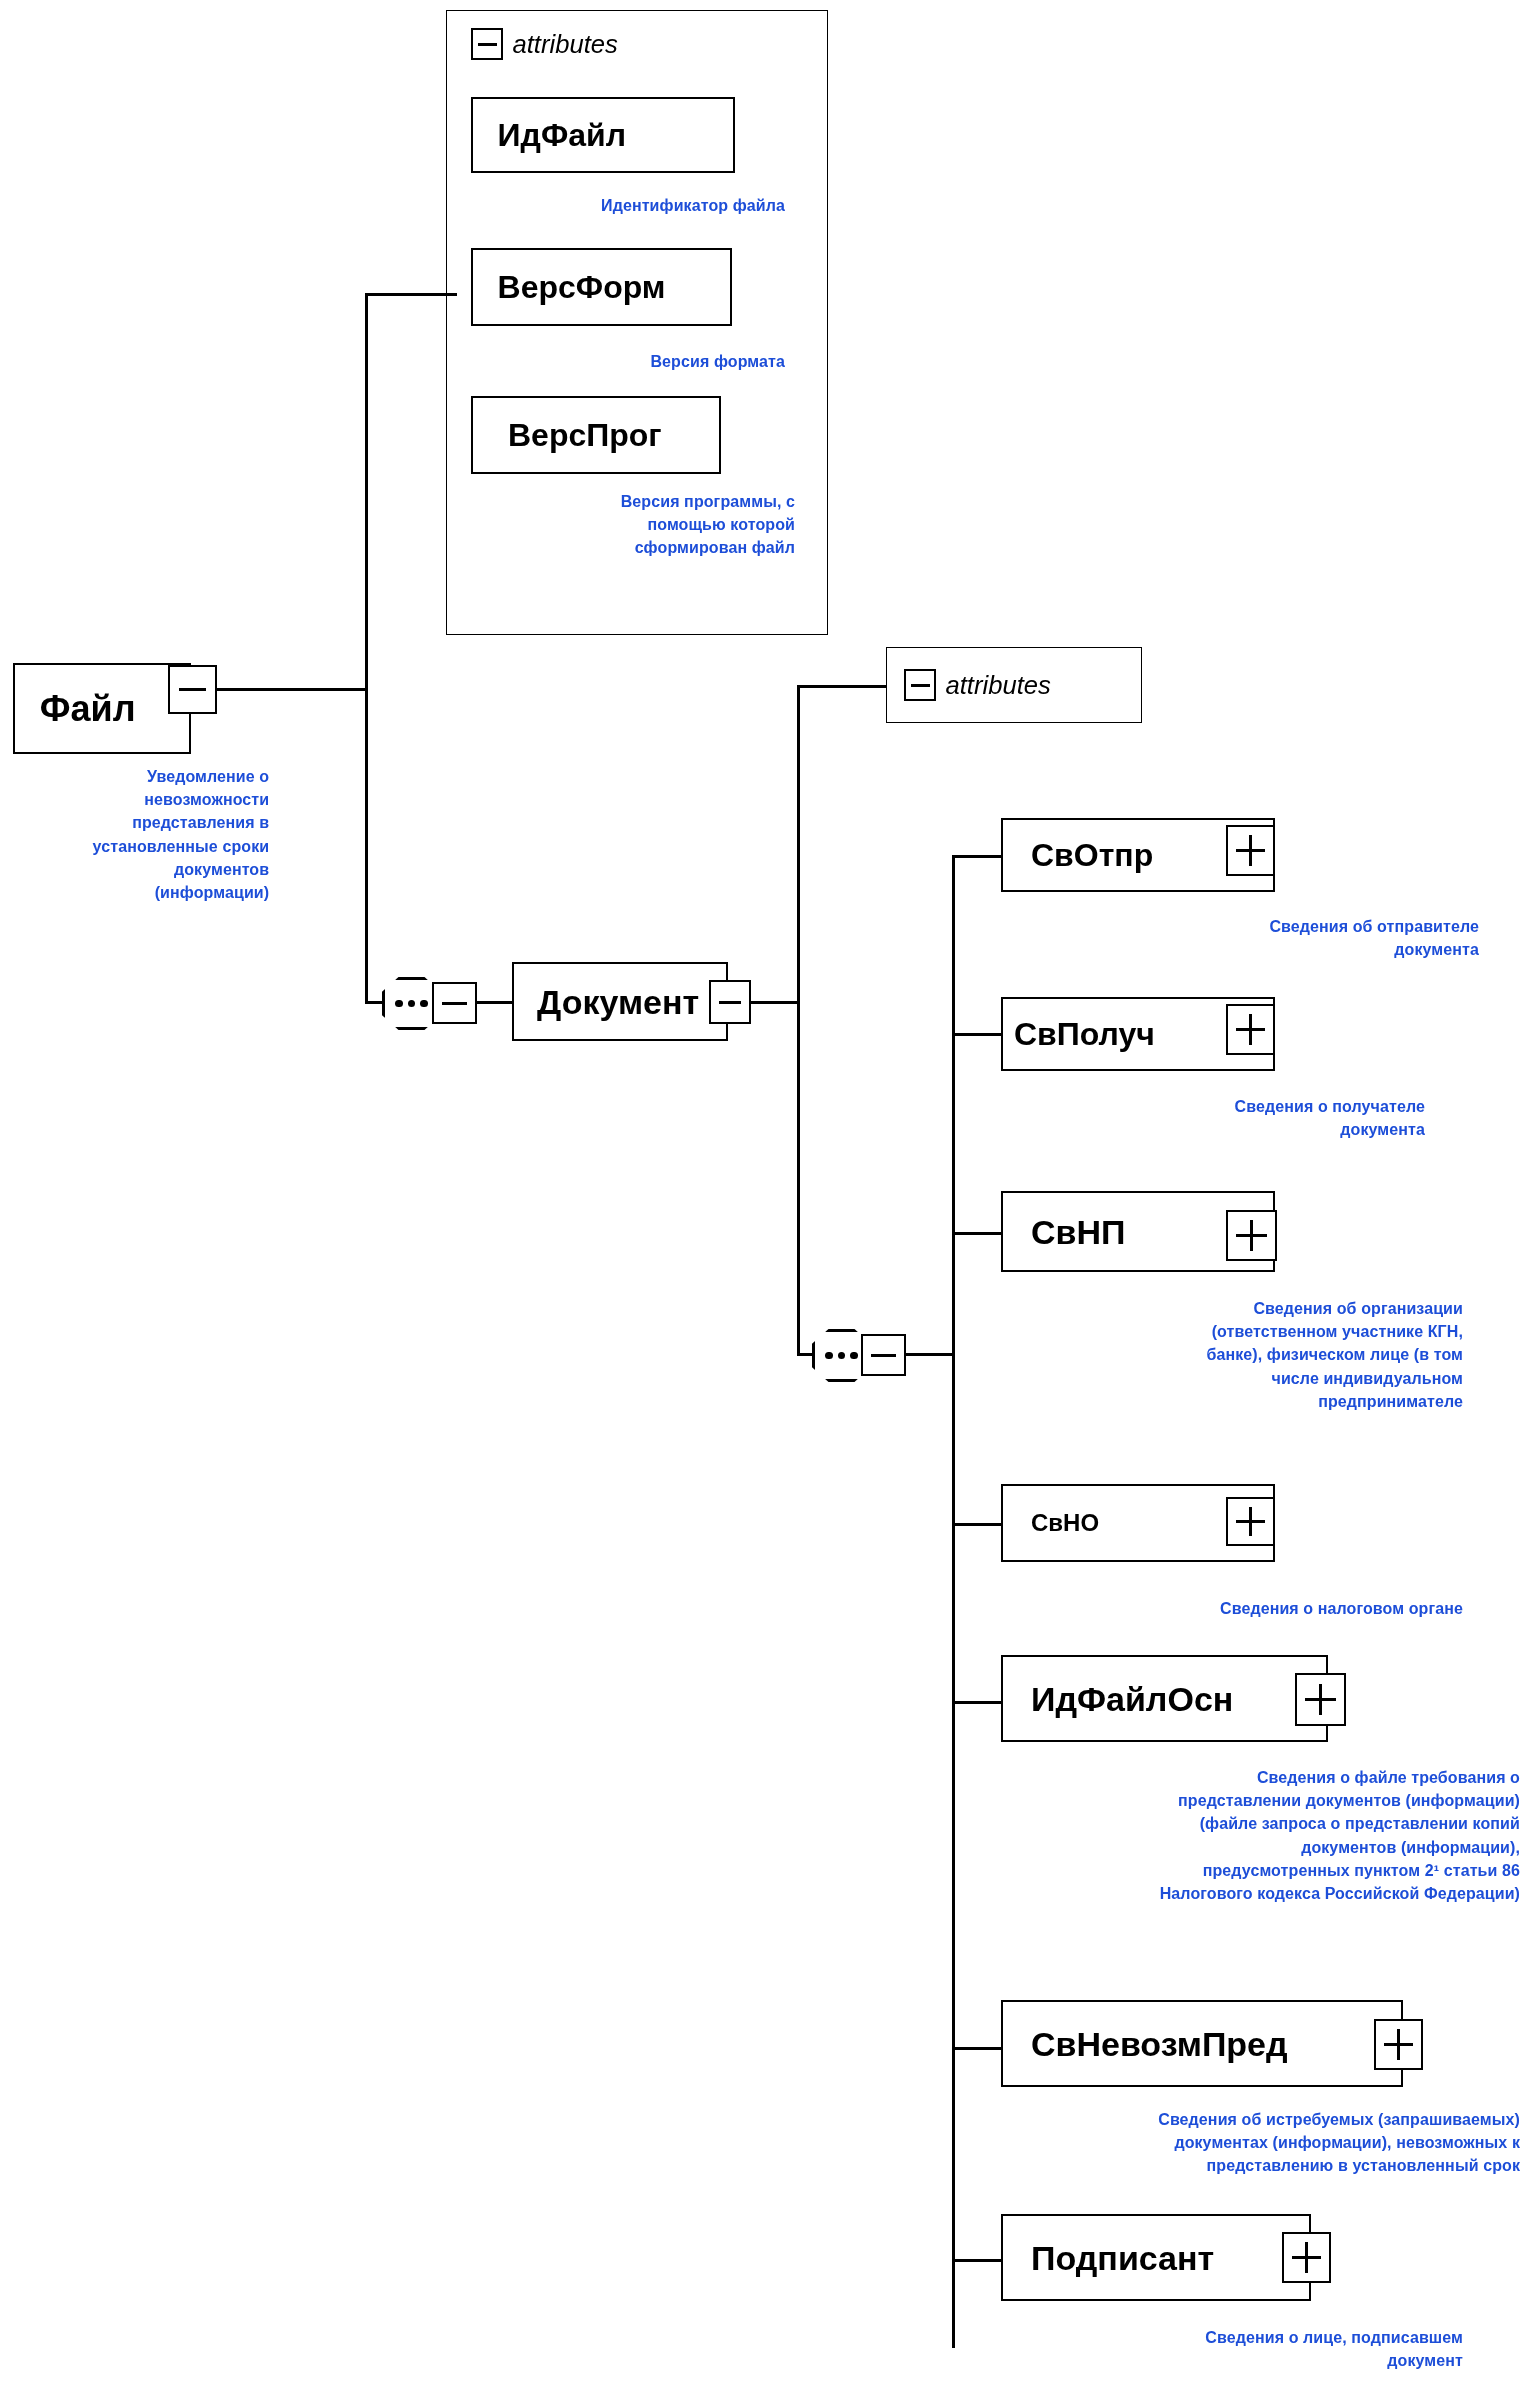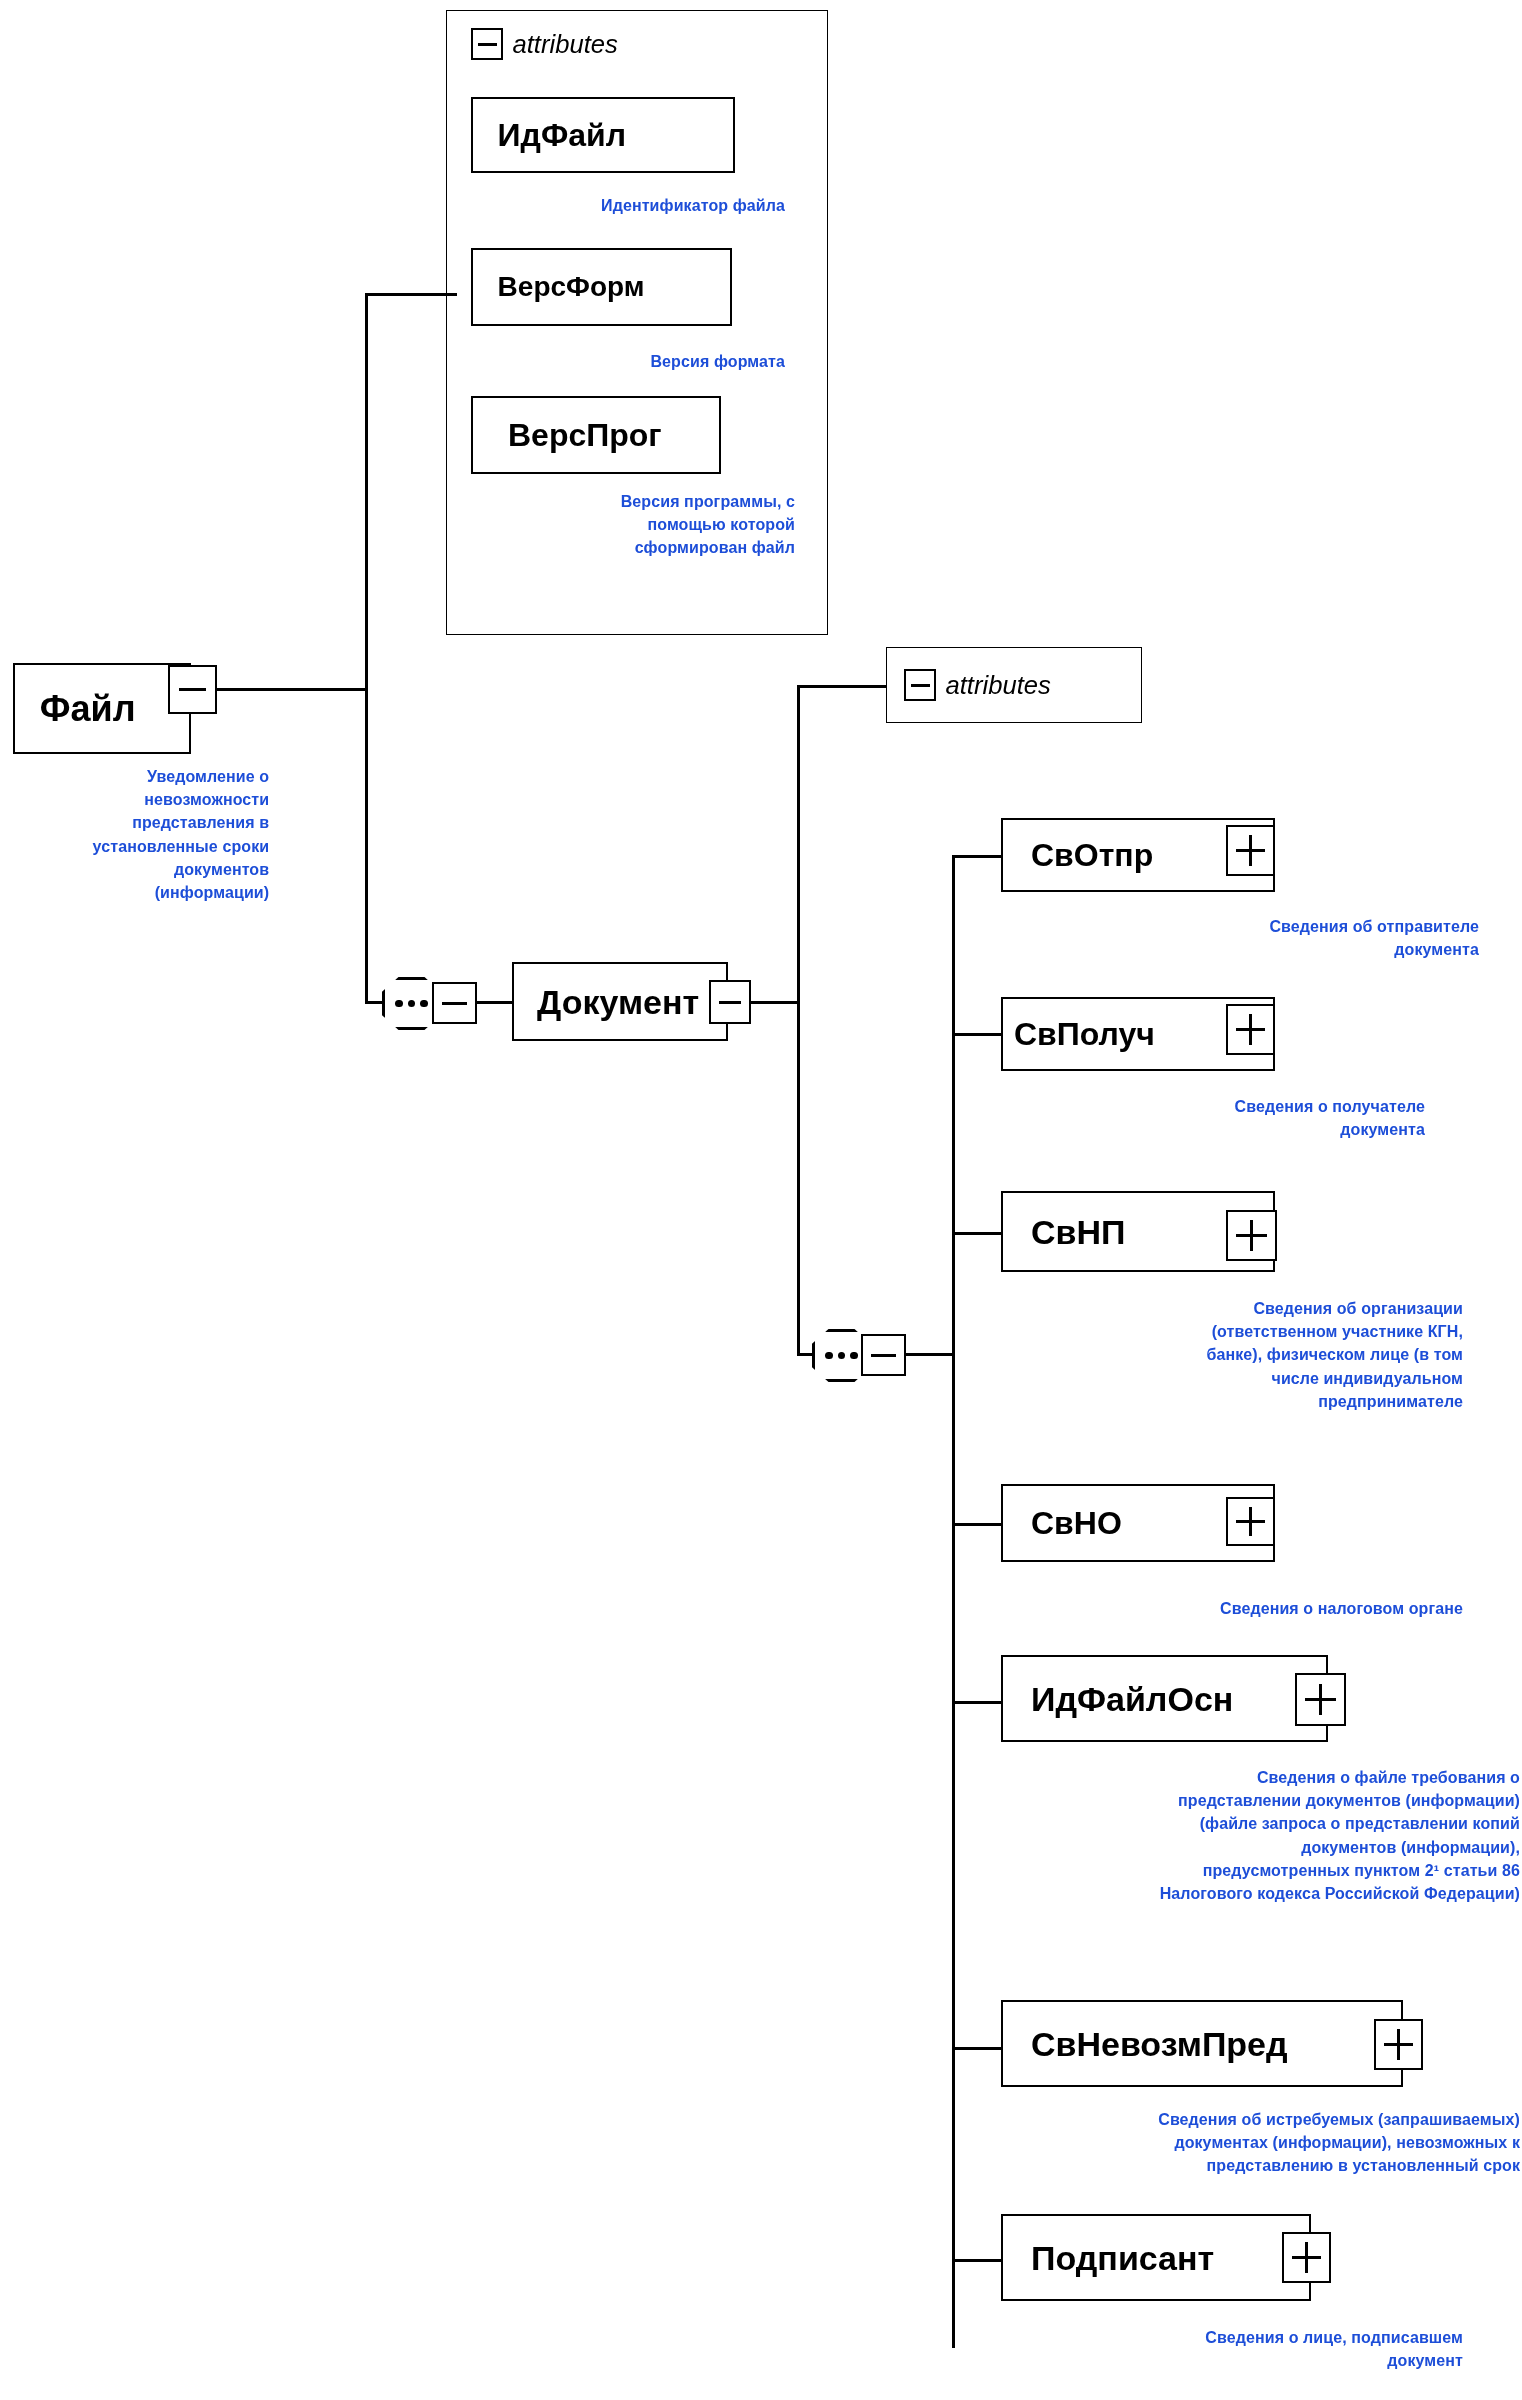--- a/index.html
+++ b/index.html
@@ -177,21 +177,21 @@
       </span>
     <span class="word">attributes</span>
   </div>
 
   <div class="node" style="left:471px; top:97px; width:264px; height:76px; padding-left:24.6px;">
     <span class="label" style="font-size:32px;">ИдФайл</span>
   </div>
   <div class="desc" style="left:473px; top:194px; width:312px;">Идентификатор файла</div>
 
   <div class="node" style="left:471px; top:248px; width:261px; height:78px; padding-left:24.6px;">
-    <span class="label" style="font-size:28px;">ВерсФорм</span>
+    <span class="label" style="font-size:32px;">ВерсФорм</span>
   </div>
   <div class="desc" style="left:473px; top:350px; width:312px;">Версия формата</div>
 
   <div class="node" style="left:471px; top:396px; width:250px; height:78px; padding-left:35px;">
     <span class="label" style="font-size:32px;">ВерсПрог</span>
   </div>
   <div class="desc" style="left:473px; top:490px; width:322px;">Версия программы, с
 помощью которой
 сформирован файл</div>
 
@@ -294,21 +294,21 @@
     <span class="glyph"></span>
   </div>
   <div class="desc" style="left:1018px; top:1297px; width:445px;">Сведения об организации
 (ответственном участнике КГН,
 банке), физическом лице (в том
 числе индивидуальном
 предпринимателе</div>
 
   <div class="hline" style="left:952px; top:1523px; width:51px;"></div>
   <div class="node" style="left:1001px; top:1484px; width:274px; height:78px; padding-left:28px;">
-    <span class="label" style="font-size:32px;">СвНО</span>
+    <span class="label" style="font-size:24px;">СвНО</span>
   </div>
   <div class="toggle plus" style="left:1226px; top:1497px; width:49px; height:49px;">
     <span class="glyph"></span>
   </div>
   <div class="desc" style="left:1018px; top:1597px; width:445px;">Сведения о налоговом органе</div>
 
   <div class="hline" style="left:952px; top:1701px; width:51px;"></div>
   <div class="node" style="left:1001px; top:1655px; width:327px; height:87px; padding-left:28px;">
     <span class="label" style="font-size:34px;">ИдФайлОсн</span>
   </div>

